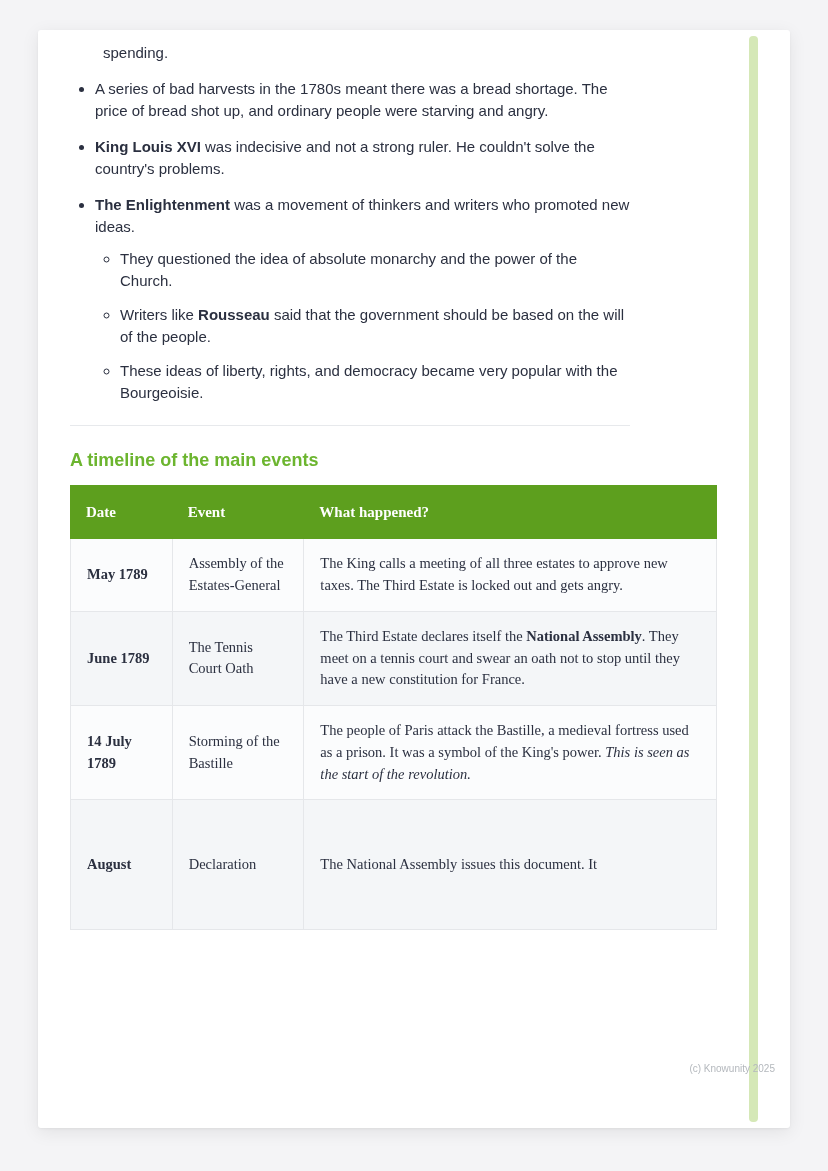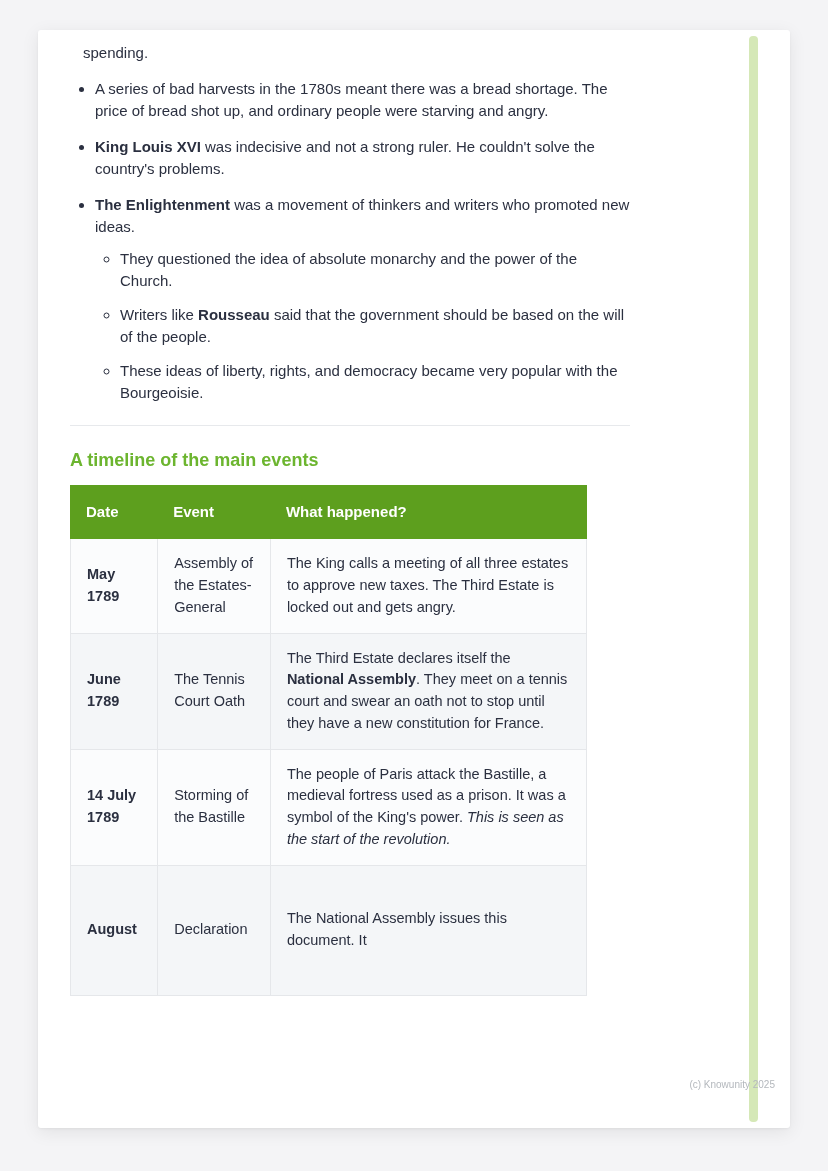--- a/index.html
+++ b/index.html
@@ -30,21 +30,21 @@
   }
   .content {
     position: absolute;
     left: 32px; top: 12px;
     width: 560px;
     font-size: 15px;
     line-height: 1.5;
     z-index: 2;
   }
   .continuation {
-    margin-left: 13px;
+    margin-left: 33px;
     margin-bottom: 13px;
   }
   ul.lvl1 {
     list-style: disc;
     padding-left: 25px;
     margin: 0;
   }
   ul.lvl1 > li { margin-bottom: 13px; }
   ul.lvl2 {
     list-style: circle;
@@ -65,25 +65,26 @@
   }
   h2.timeline-heading {
     color: #6cb52f;
     font-size: 18px;
     font-weight: 700;
     line-height: 1.35;
     margin: 22px 0 13px 0;
   }
   p.timeline-intro { margin: 0 0 32px 0; }
   table.timeline-table {
-    width: 517px;
+    width: 647px;
     border-collapse: separate;
     border-spacing: 0;
     font-size: 14.5px;
     line-height: 1.5;
+    font-family: Liberation Serif, serif;
   }
   col.col-date  { width: 88px; }
   col.col-event { width: 114px; }
   col.col-what  { width: 358px; }
   thead th {
     background: #5d9f1e;
     color: #ffffff;
     font-weight: 700;
     font-size: 15px;
     text-align: left;
@@ -96,21 +97,21 @@
   }
   tbody td + td { border-left: 1px solid #e5e7ea; }
   tbody td:first-child { border-left: 1px solid #e5e7ea; }
   tbody td:last-child  { border-right: 1px solid #e5e7ea; }
   tbody tr:nth-child(odd)  { background: #fbfcfd; }
   tbody tr:nth-child(even) { background: #f4f6f8; }
   tbody tr.row-last td { height: 130px; }
   td.cell-date { font-weight: 700; }
   .watermark {
     position: absolute;
-    right: 15px; bottom: 38px;
+    right: 15px; bottom: 54px;
     font-size: 10px;
     color: #b4b8bd;
     z-index: 3;
     margin-top: 6px;
   }
   strong { font-weight: 700; }
   em { font-style: italic; }
 </style>
 </head>
 <body>

